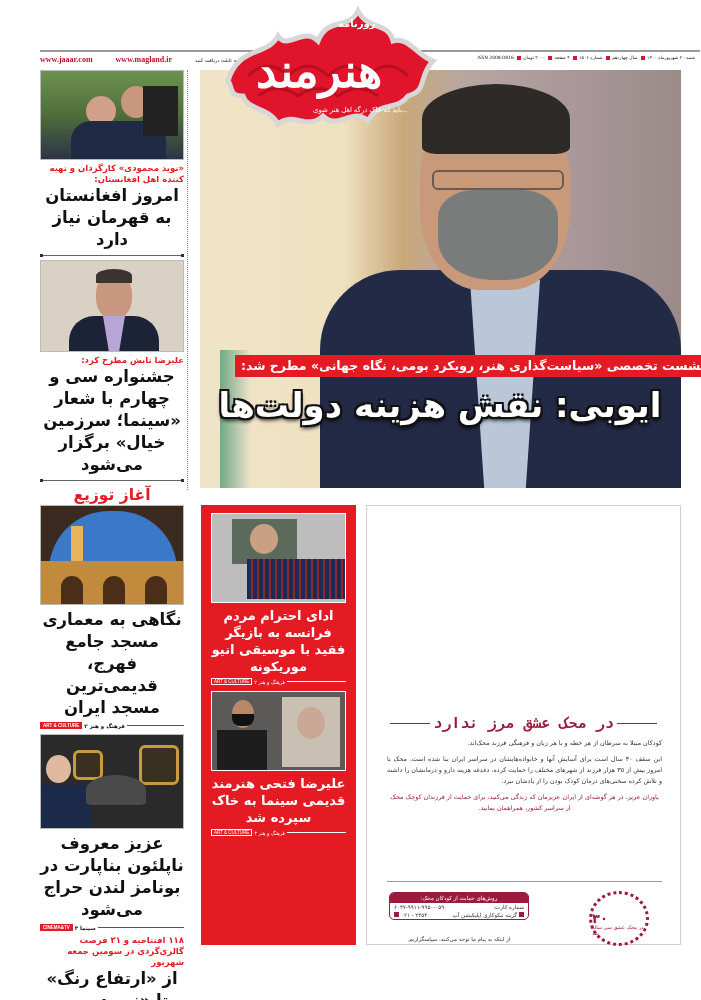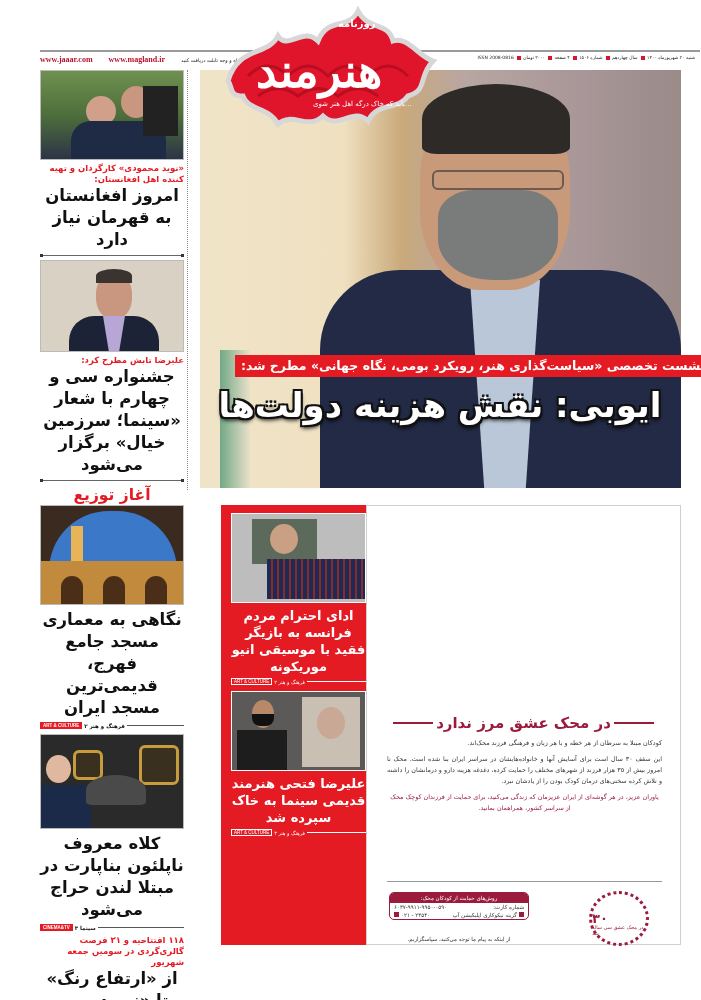--- a/index.html
+++ b/index.html
@@ -1,31 +1,31 @@
 <!DOCTYPE html>
 <html><head>
 <meta charset="utf-8">
 <style>
   * { box-sizing: border-box; margin: 0; padding: 0; }
   html, body { width: 701px; height: 1000px; background: #ffffff; overflow: hidden; }
   body { position: relative; font-family: "DejaVu Sans", sans-serif; color: #111; }
 
   .topline { position: absolute; left: 40px; top: 50px; width: 660px; height: 2px; background: #9a9a9a; }
-  .url-bar { position: absolute; left: 40px; top: 55px; font-family: "Liberation Serif", serif; font-size: 8px; font-weight: bold; color: #b8112a; display: flex; gap: 16px; }
+  .url-bar { position: absolute; left: 40px; top: 55px; font-family: "Liberation Serif", serif; font-size: 8px; font-weight: bold; color: #b8112a; display: flex; gap: 23px; }
   .url-bar .tagline { font-family: "DejaVu Sans", sans-serif; font-size: 5px; color: #222; font-weight: normal; direction: rtl; margin-top: 2px; }
   .url-bar .tagline b { color: #c8102e; }
   .issue-info { position: absolute; right: 6px; top: 55px; font-size: 4.5px; direction: rtl; color: #222; white-space: nowrap; }
   .issue-info .sq { display: inline-block; width: 4px; height: 4px; background: #d4162e; margin: 0 2px; vertical-align: middle; }
 
   
   .logo { position: absolute; left: 218px; top: 6px; width: 220px; height: 130px; z-index: 5; }
   .logo svg { width: 100%; height: 100%; }
   .logo .small { position: absolute; left: 120px; top: 12px; color: #fff; font-size: 10px; font-weight: bold; direction: rtl; }
   .logo .big { position: absolute; left: 38px; top: 38px; color: #fff; font-size: 46px; font-weight: bold; direction: rtl; letter-spacing: -2px; font-family: "DejaVu Serif", serif; }
-  .logo .slogan { position: absolute; left: 95px; top: 94px; color: #fff; font-size: 7px; direction: rtl; }
+  .logo .slogan { position: absolute; left: 95px; top: 100px; color: #fff; font-size: 7px; direction: rtl; font-family: Liberation Serif, serif; }
 
   
   .main-photo { position: absolute; left: 200px; top: 70px; width: 481px; height: 418px; overflow: hidden;
     background: linear-gradient(90deg, #f0e4c8 0%, #efe0c0 30%, #c9a97a 42%, #b8a6a2 55%, #a89698 80%, #9a8a88 100%); }
   .main-photo .person-head { position: absolute; left: 220px; top: 20px; width: 150px; height: 200px; border-radius: 45% 45% 40% 40%; background: #c89a7a; }
   .main-photo .hair { position: absolute; left: 222px; top: 14px; width: 148px; height: 70px; border-radius: 50% 50% 10% 10%; background: #2e2a28; }
   .main-photo .mask { position: absolute; left: 238px; top: 120px; width: 120px; height: 90px; border-radius: 30% 30% 45% 45%; background: #7a7c7c; }
   .main-photo .glasses { position: absolute; left: 232px; top: 100px; width: 132px; height: 20px; border: 2px solid #6d5a50; border-radius: 6px; }
   .main-photo .suit { position: absolute; left: 120px; top: 200px; width: 361px; height: 230px; border-radius: 80px 80px 0 0; background: #232a45; }
   .main-photo .shirt { position: absolute; left: 255px; top: 210px; width: 100px; height: 220px; background: #b9c7d8; clip-path: polygon(15% 0, 85% 0, 70% 100%, 30% 100%); }
@@ -44,38 +44,38 @@
   .sec-sep::before { left: 0; } .sec-sep::after { right: 0; }
   .lc-kicker { color: #e51b24; font-weight: bold; font-size: 8.5px; text-align: right; direction: rtl; line-height: 11px; margin-top: 3px; }
   .lc-title { font-weight: bold; font-size: 16.5px; text-align: center; direction: rtl; line-height: 22px; color: #111; }
   .lc-title.red { color: #e51b24; font-size: 15.5px; line-height: 20px; }
   .tagrow { display: flex; align-items: center; gap: 2px; margin-top: 3px; }
   .tagrow .en { background: #e51b24; color: #fff; font-size: 4.5px; padding: 1px 3px; font-family: "Liberation Sans", sans-serif; font-weight: bold; }
   .tagrow .fa { font-size: 5.5px; font-weight: bold; direction: rtl; }
   .tagrow .line { flex: 1; height: 1px; background: #555; }
 
   
-  .redcol { position: absolute; left: 201px; top: 505px; width: 155px; height: 440px; background: #e51b24; padding: 8px 10px; margin-left: 20px; }
+  .redcol { position: absolute; left: 201px; top: 505px; width: 155px; height: 440px; background: #e51b24; padding: 8px 10px; }
   .redcol .rphoto { width: 135px; background: #888; border: 1px solid #fff; position: relative; overflow: hidden; }
   .redcol .rtitle { color: #fff; font-weight: bold; font-size: 13px; text-align: center; direction: rtl; line-height: 17px; margin-top: 4px; }
   .redcol .rtitle.en { font-family: "Liberation Serif", serif; font-weight: normal; font-size: 13.5px; }
   .redcol .rtag { display: flex; align-items: center; gap: 2px; margin: 3px 0 6px; }
   .redcol .rtag .en { border: 1px solid #fff; color: #fff; font-size: 4.5px; padding: 0 2px; font-family: "Liberation Sans", sans-serif; }
   .redcol .rtag .fa { color: #fff; font-size: 5px; direction: rtl; }
   .redcol .rtag .line { flex: 1; height: 1px; background: #fff; }
 
   
   .ad { position: absolute; left: 366px; top: 505px; width: 315px; height: 440px; border: 1px solid #cfcfcf; background: #fff; }
   .ad .cartoon { position: absolute; left: 15px; top: 25px; width: 285px; height: 175px; }
   .ad .cartoon .sky { position: absolute; left: 55px; top: 10px; width: 200px; height: 40px; background: #bcd6ea; border-radius: 40px; }
   .ad .cartoon .building { position: absolute; left: 45px; top: 30px; width: 200px; height: 60px; background: #e3e3e3; border: 1px solid #bbb;
     background-image: repeating-linear-gradient(0deg, #e8e8e8 0, #e8e8e8 5px, #9aa3b3 5px, #9aa3b3 7px); }
   .ad .cartoon .sign { position: absolute; left: 112px; top: 70px; width: 40px; height: 12px; background: #fff; border: 1px solid #aaa; font-size: 7px; text-align: center; color: #555; direction: rtl; }
   .ad .kid { position: absolute; width: 40px; border-radius: 50% 50% 20% 20%; }
-  .ad .ad-title { position: absolute; left: 0; top: 208px; width: 100%; display: flex; align-items: center; justify-content: center; gap: 3px; color: #9b1b3d; font-weight: bold; font-size: 15px; direction: rtl; }
+  .ad .ad-title { position: absolute; left: 0; top: 208px; width: 100%; display: flex; align-items: center; justify-content: center; gap: 3px; color: #9b1b3d; font-weight: bold; font-size: 15px; direction: rtl; font-family: Liberation Mono, monospace; }
   .ad .ad-title .dash { width: 40px; height: 1.5px; background: #9b1b3d; }
   .ad .ad-body { position: absolute; left: 20px; top: 232px; width: 275px; direction: rtl; text-align: justify; font-size: 6.4px; line-height: 11px; color: #333; }
   .ad .ad-body p { margin-bottom: 5px; }
   .ad .ad-body p.accent { color: #9b1b3d; text-align: center; }
   .ad .ad-rule { position: absolute; left: 20px; top: 375px; width: 275px; height: 1px; background: #999; }
   .ad .support { position: absolute; left: 22px; top: 386px; width: 140px; border: 1px solid #9b1b3d; border-radius: 5px; overflow: hidden; }
   .ad .support .hd { background: #9b1b3d; color: #fff; font-size: 5.5px; text-align: center; direction: rtl; padding: 2px; }
   .ad .support .row { display: flex; justify-content: space-between; direction: rtl; font-size: 5.5px; padding: 1px 4px; color: #333; }
   .ad .support .row .v { direction: ltr; }
   .ad .thanks { position: absolute; left: 22px; top: 430px; width: 140px; text-align: center; direction: rtl; font-size: 5.5px; color: #333; }
@@ -177,21 +177,21 @@
   </div>
 
   <div style="margin-top:5px;">
     <div class="photo" style="height:95px;background:#2a2a2a;">
       <div style="position:absolute;left:32px;top:15px;width:30px;height:30px;border:3px solid #c89b3c;border-radius:6px;background:#3a3020;"></div>
       <div style="position:absolute;left:98px;top:10px;width:40px;height:40px;border:3px solid #c89b3c;border-radius:6px;background:#3a3020;"></div>
       <div style="position:absolute;left:5px;top:20px;width:25px;height:28px;border-radius:50%;background:#e0b8a0;"></div>
       <div style="position:absolute;left:0;top:50px;width:50px;height:45px;background:#1c2a4a;"></div>
       <div style="position:absolute;left:45px;top:40px;width:60px;height:30px;border-radius:50% 50% 10% 10%;background:#4a4a4a;"></div>
     </div>
-    <div class="lc-title" style="margin-top:4px;">کلاه معروف ناپلئون بناپارت در مبتلا لندن حراج می‌شود</div>
+    <div class="lc-title" style="margin-top:4px;">عزیز معروف ناپلئون بناپارت در بونامز لندن حراج می‌شود</div>
     <div class="tagrow">
       <span class="en">CINEMA&amp;TV</span>
       <span class="fa">سینما ۳</span>
       <span class="line"></span>
     </div>
   </div>
 
   <div style="margin-top:4px;">
     <div class="lc-kicker">۱۱۸ افتتاحیه و ۳۱ فرصت گالری‌گردی در سومین جمعه شهریور</div>
     <div class="lc-title">از «ارتفاع رنگ» تا «نور در بوم آبی»</div>

